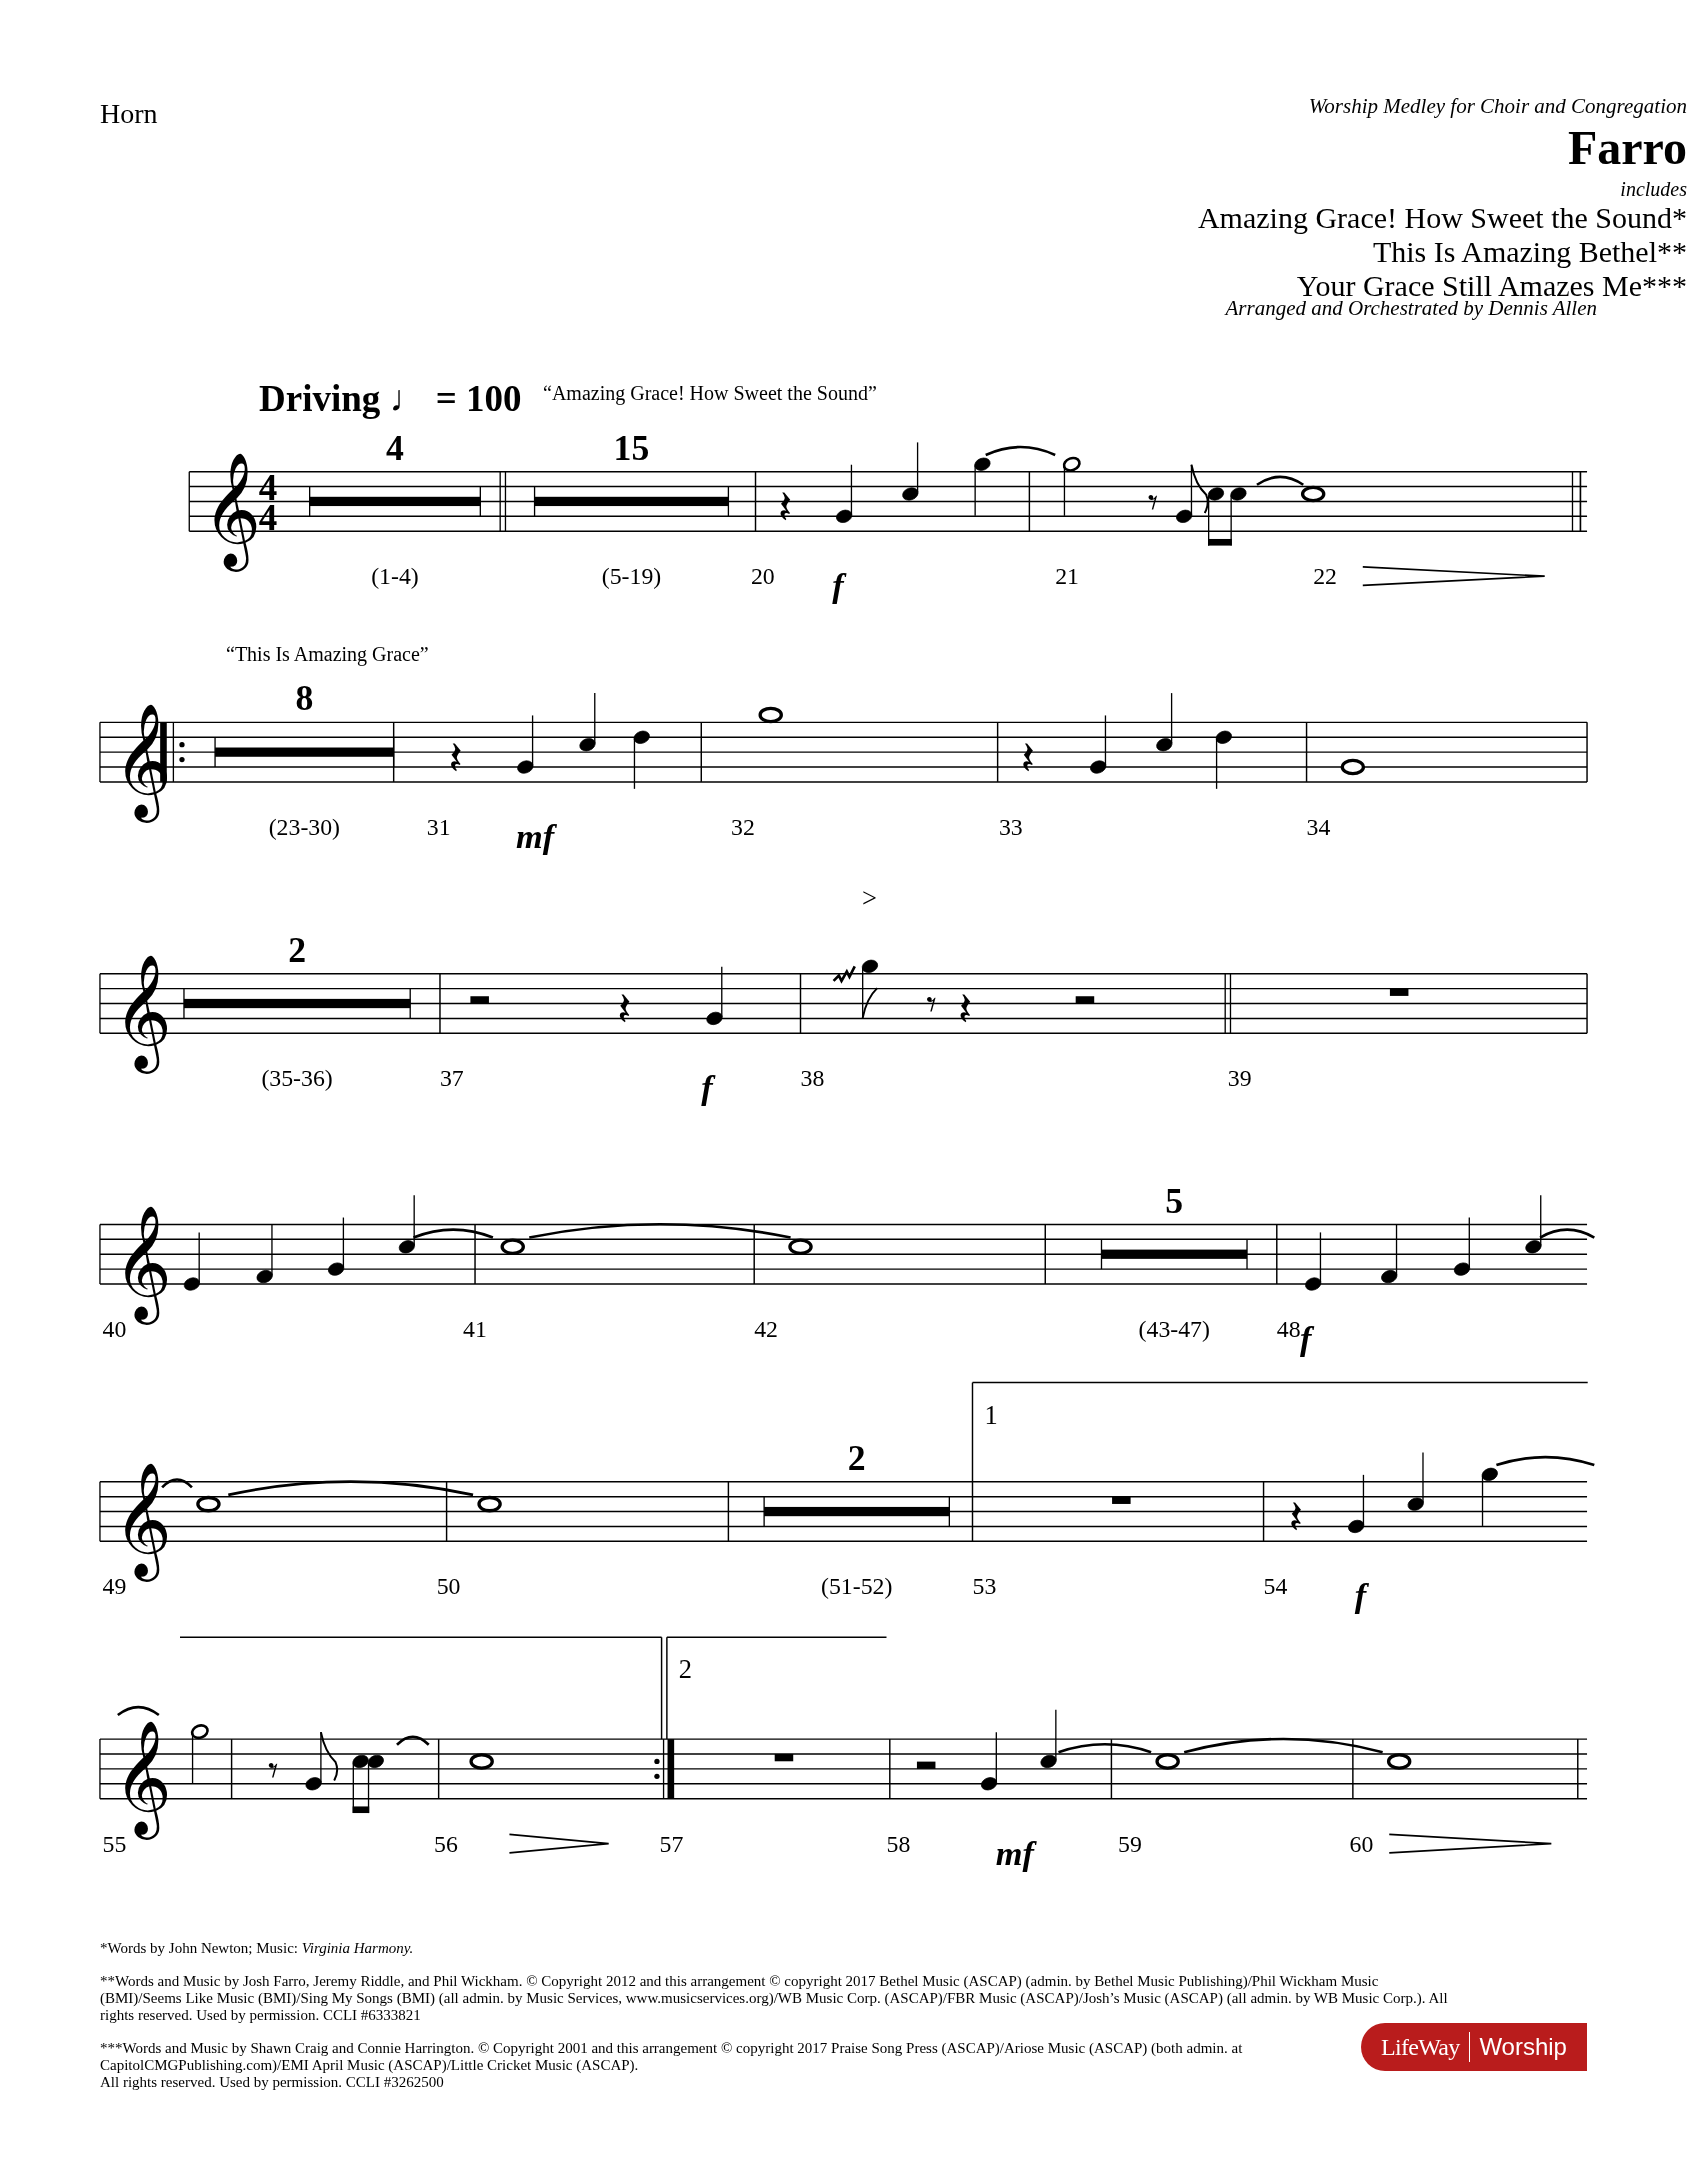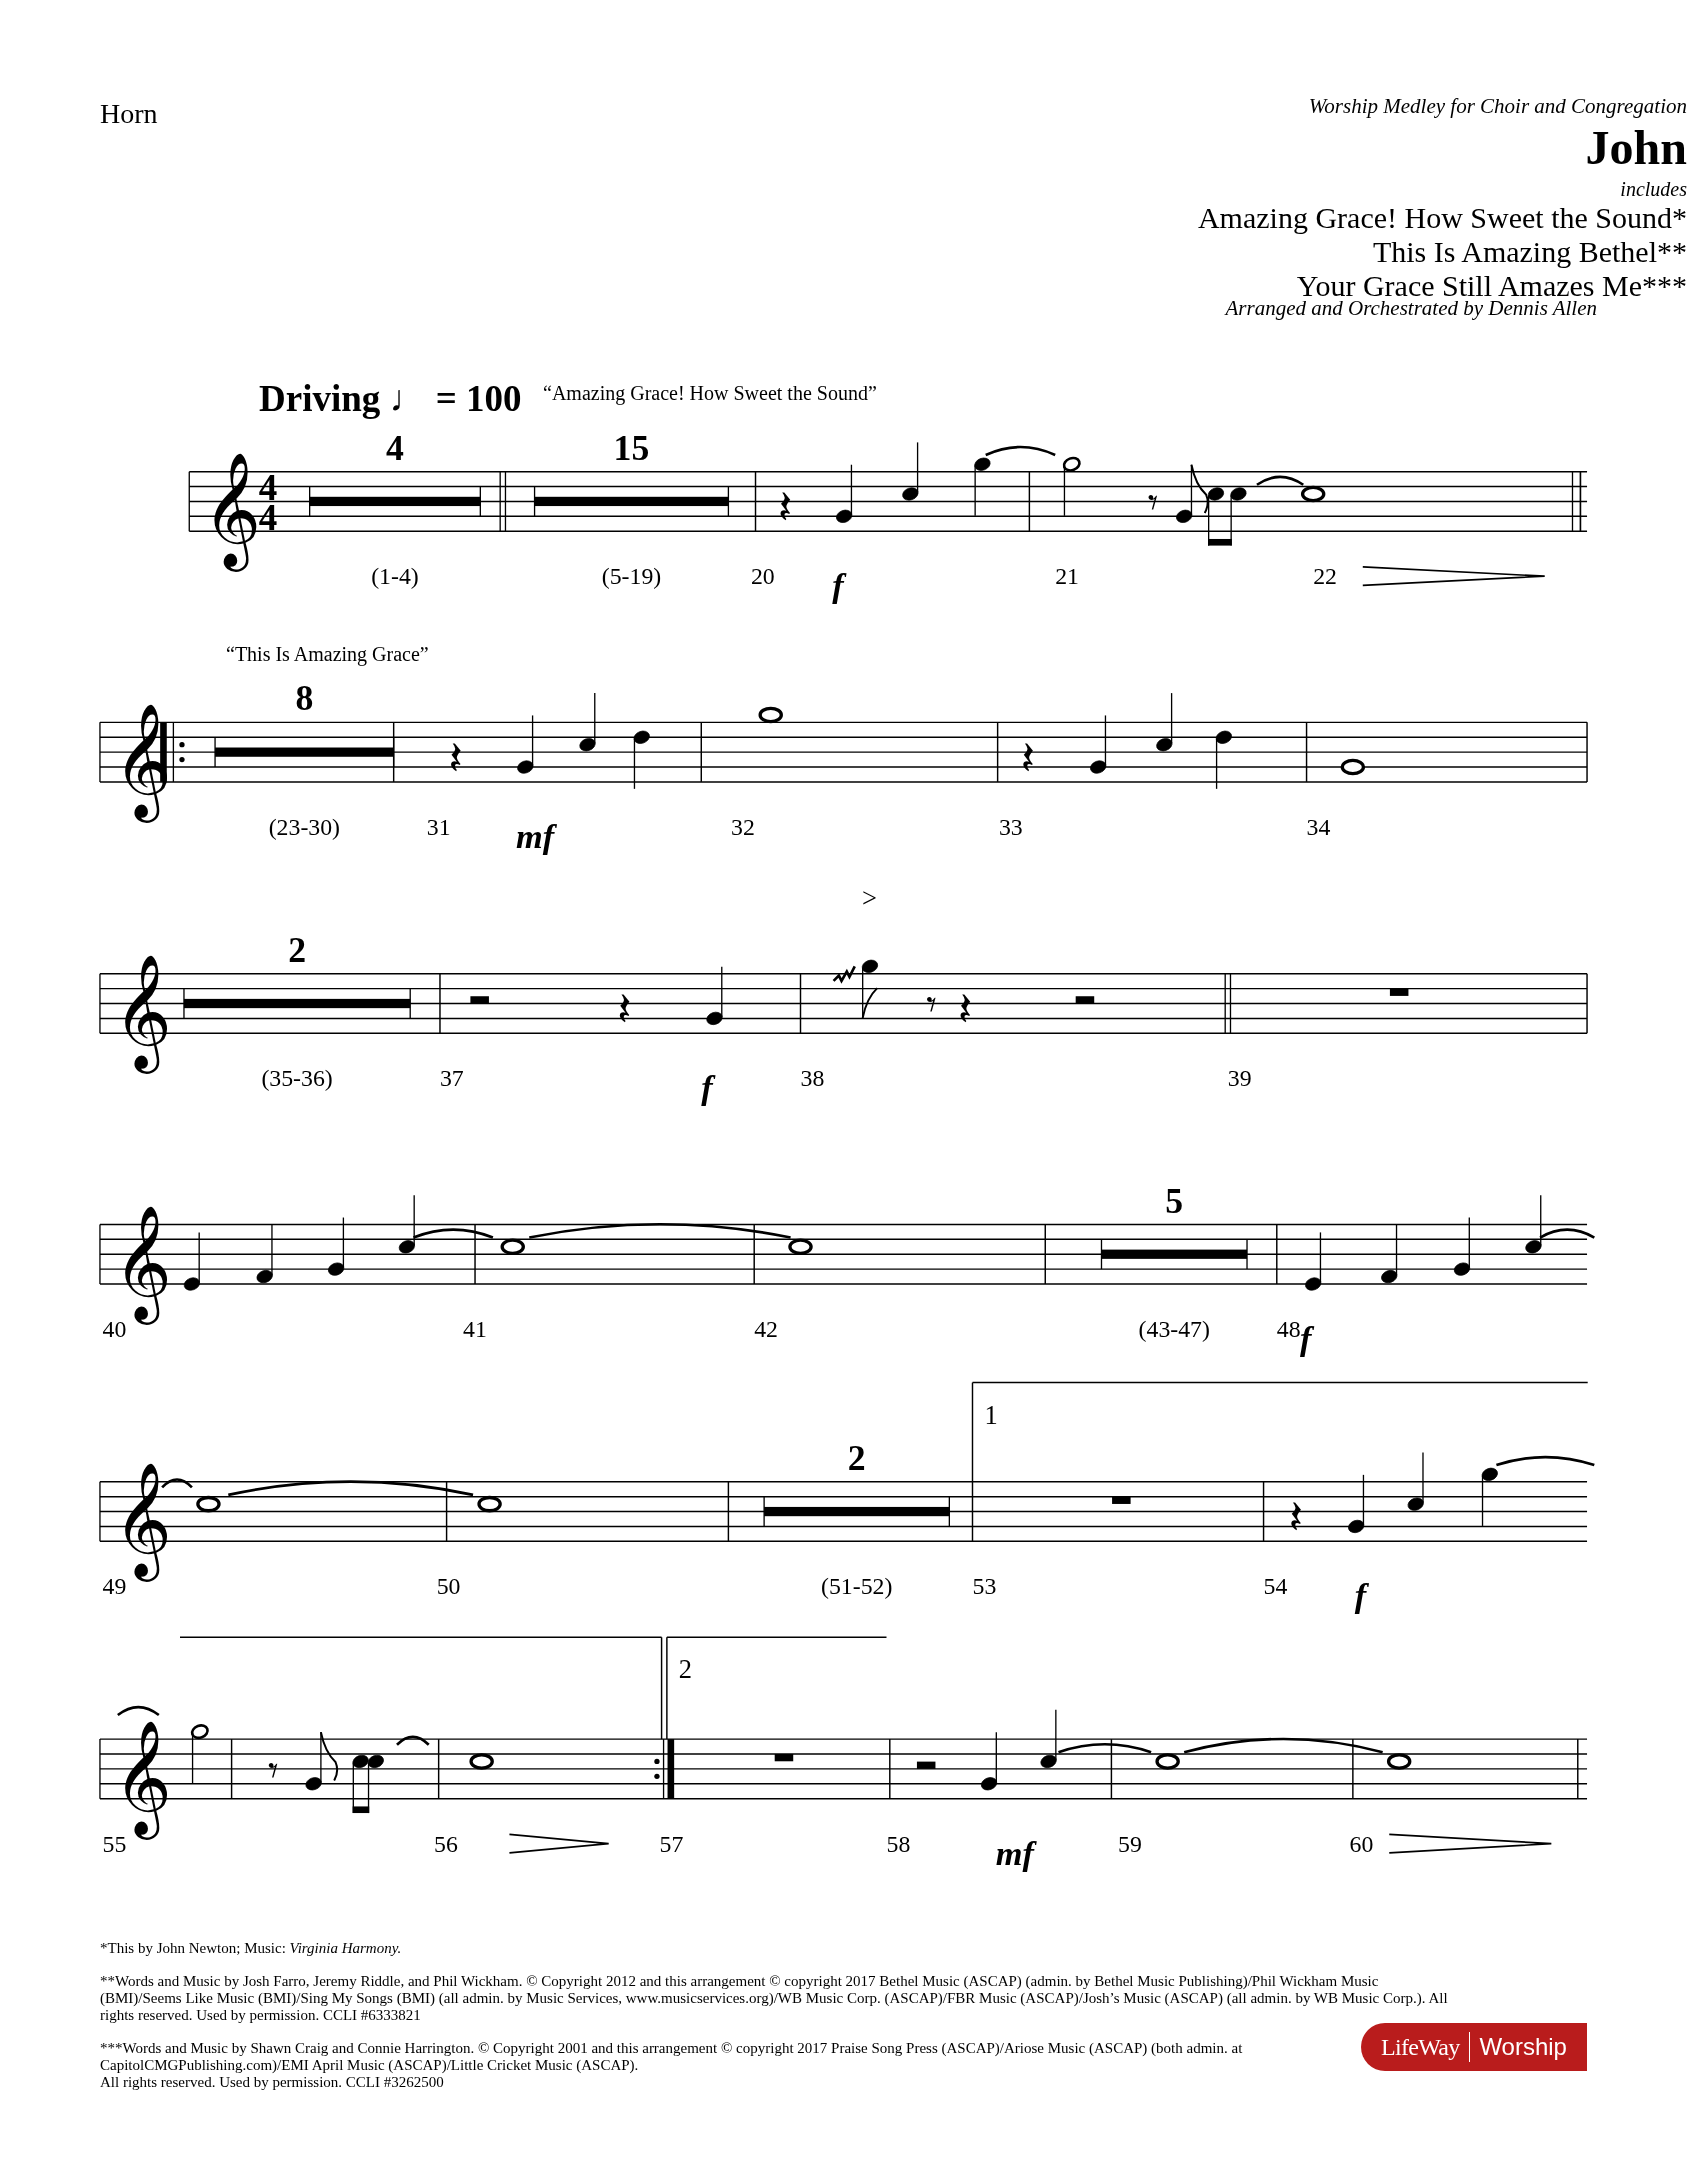--- a/index.html
+++ b/index.html
@@ -28,21 +28,21 @@
   #logo .sep { width:1.3px; height:30px; background:#fff; margin:0 9.3px; }
   #logo .wr { font-family:"Liberation Sans",sans-serif; font-size:24px; }
 </style>
 </head>
 <body>
 
 <div id="part-name" class="abs">Horn</div>
 
 <div id="header" class="abs">
   <div id="subtitle">Worship Medley for Choir and Congregation</div>
-  <div id="title">John</div>
+  <div id="title">Farro</div>
   <div id="includes">includes</div>
   <div class="song">Amazing Grace! How Sweet the Sound*</div>
   <div class="song">This Is Amazing Bethel**</div>
   <div class="song">Your Grace Still Amazes Me***</div>
 </div>
 
 <div id="arranger" class="abs">Arranged and Orchestrated by Dennis Allen</div>
 
 <div id="tempo" class="abs">
   <span>Driving</span>
@@ -311,21 +311,21 @@
     <line x1="1470" x2="1470" y1="2090" y2="2240" stroke="#000" stroke-width="2.2"></line>
     <text x="1488" y="2152" font-size="40" font-family="&quot;Liberation Serif&quot;,&quot;DejaVu Serif&quot;,serif">1</text>
     <line x1="272" x2="1000" y1="2475" y2="2475" stroke="#000" stroke-width="2.2"></line>
     <line x1="1000" x2="1000" y1="2475" y2="2629" stroke="#000" stroke-width="2.2"></line>
     <line x1="1008" x2="1340" y1="2475" y2="2475" stroke="#000" stroke-width="2.2"></line>
     <line x1="1008" x2="1008" y1="2475" y2="2629" stroke="#000" stroke-width="2.2"></line>
     <text x="1026" y="2537" font-size="40" font-family="&quot;Liberation Serif&quot;,&quot;DejaVu Serif&quot;,serif">2</text>
   </svg>
 
 <div id="footer" class="abs">
-  <p><span>*This by John Newton; Music: </span><i>Virginia Harmony.</i></p>
+  <p><span>*Words by John Newton; Music: </span><i>Virginia Harmony.</i></p>
   <p class="fn2">**Words and Music by Josh Farro, Jeremy Riddle, and Phil Wickham. © Copyright 2012 and this arrangement © copyright 2017 Bethel Music (ASCAP) (admin. by Bethel Music Publishing)/Phil Wickham Music (BMI)/Seems Like Music (BMI)/Sing My Songs (BMI) (all admin. by Music Services, www.musicservices.org)/WB Music Corp. (ASCAP)/FBR Music (ASCAP)/Josh’s Music (ASCAP) (all admin. by WB Music Corp.). All rights reserved. Used by permission. CCLI #6333821</p>
   <p class="fn3" style="margin:0">***Words and Music by Shawn Craig and Connie Harrington. © Copyright 2001 and this arrangement © copyright 2017 Praise Song Press (ASCAP)/Ariose Music (ASCAP) (both admin. at CapitolCMGPublishing.com)/EMI April Music (ASCAP)/Little Cricket Music (ASCAP).</p>
   <p style="margin:0">All rights reserved. Used by permission. CCLI #3262500</p>
 </div>
 
 <div id="logo" class="abs">
   <span class="lw">LifeWay</span>
   <span class="sep"></span>
   <span class="wr">Worship</span>
 </div>

